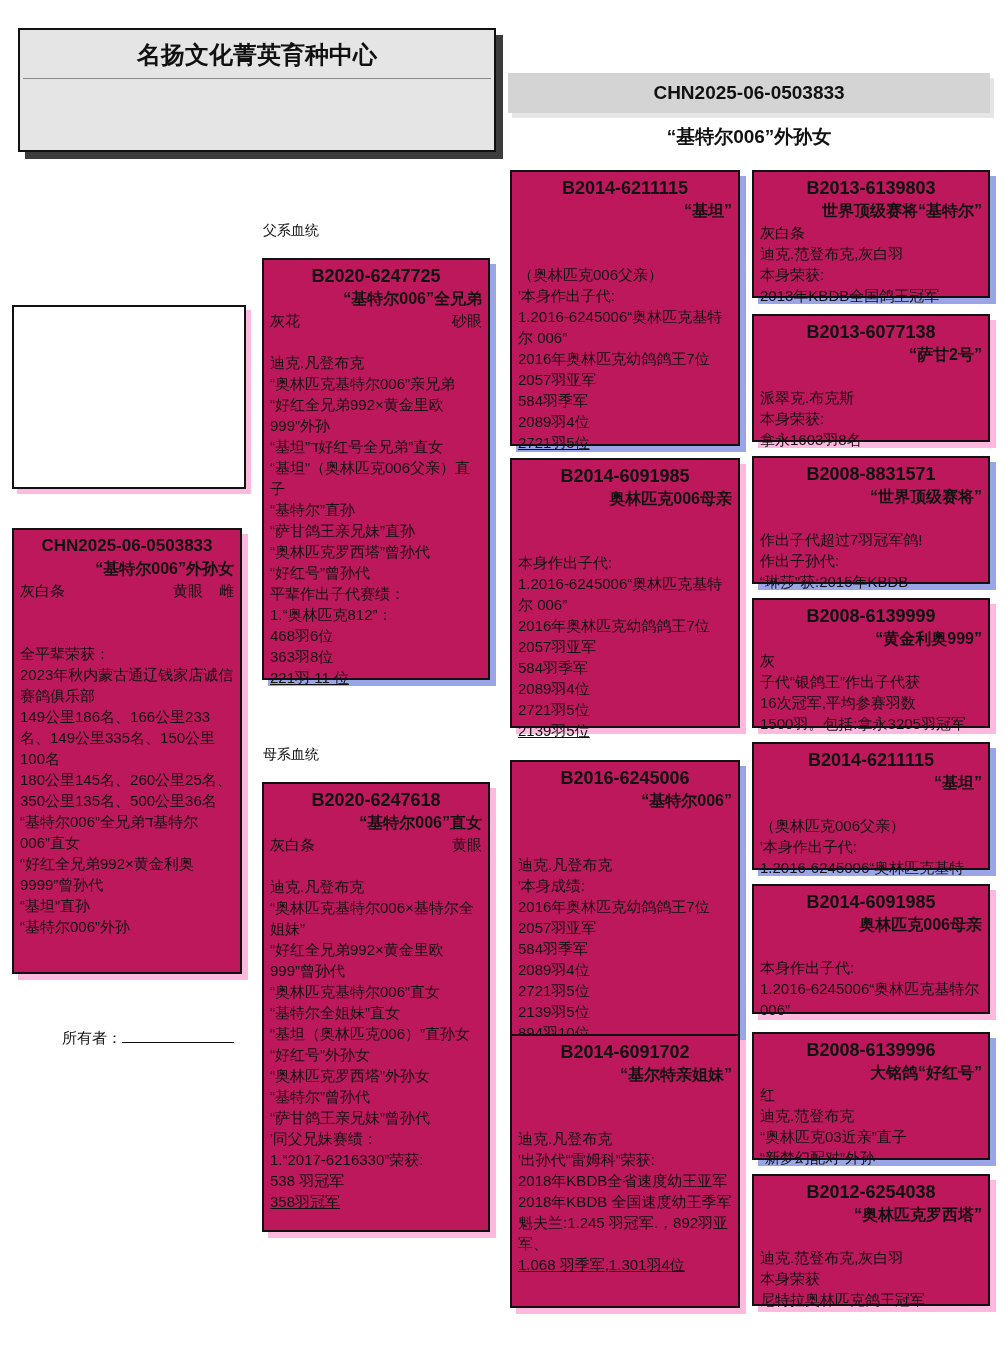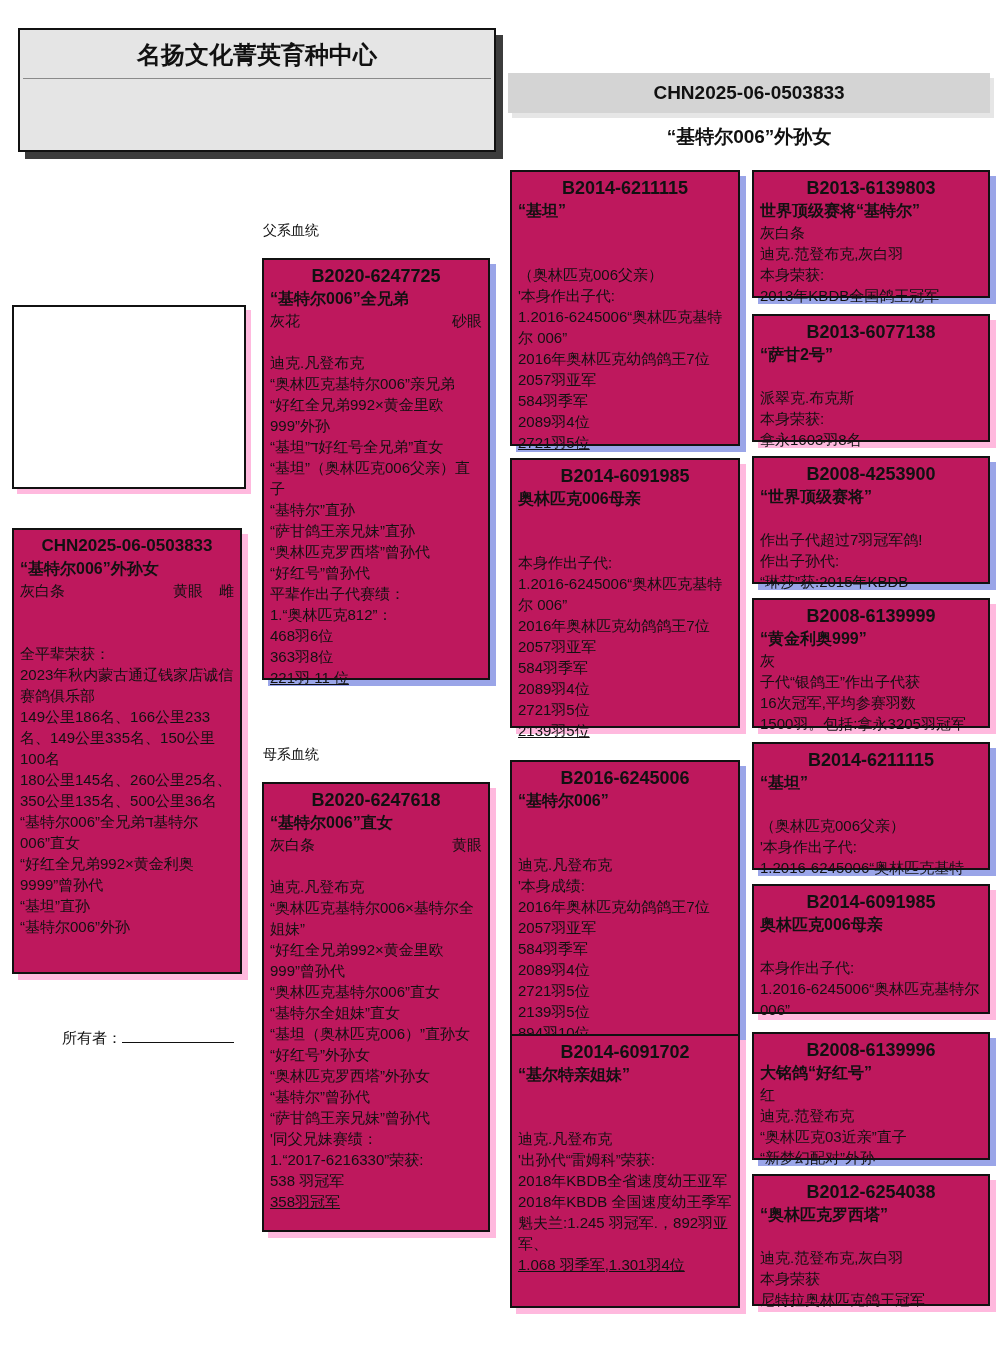--- a/index.html
+++ b/index.html
@@ -40,21 +40,21 @@
   }
   
   .pbox{
     position:absolute;background:#be185d;border:2px solid #111;
     padding:4px 6px;box-sizing:border-box;
     font-size:15px;line-height:21px;
   }
   .shadow-blue{box-shadow:6px 6px 0 var(--sire-shadow,#9aa5e8);}
   .shadow-pink{box-shadow:6px 6px 0 var(--dam-shadow,#ffb9de);}
   .ring{font-weight:bold;font-size:18px;text-align:center;line-height:24px;}
-  .pname{font-weight:bold;font-size:16px;text-align:left;line-height:22px;}
+  .pname{font-weight:bold;font-size:16px;text-align:right;line-height:22px;}
   .attr-row{display:flex;justify-content:space-between;font-size:15px;line-height:21px;}
   .attr-right{display:flex;gap:16px;}
   .plines{white-space:pre-line;font-size:15px;line-height:21px;}
   .lastline{font-size:15px;line-height:21px;text-decoration:underline;}
   .lastline:empty{display:none;}
   
   .photo-box{
     position:absolute;left:12px;top:305px;width:230px;height:180px;
     background:#fff;border:2px solid #111;
     box-shadow:5px 5px 0 var(--dam-shadow,#ffb9de);
@@ -229,21 +229,21 @@
 <div class="pbox shadow-pink" style="left:752px;top:314px;width:238px;height:128px">
   <div class="ring">B2013-6077138</div>
   <div class="pname">“萨甘2号”</div>
   <div class="plines">
 派翠克.布克斯
 本身荣获:
 拿永1603羽8名</div>
 </div>
 
 <div class="pbox shadow-blue" style="left:752px;top:456px;width:238px;height:128px">
-  <div class="ring">B2008-4253900</div>
+  <div class="ring">B2008-8831571</div>
   <div class="pname">“世界顶级赛将”</div>
   <div class="plines">
 作出子代超过7羽冠军鸽!
 作出子孙代:
 “琳莎”获:2015年KBDB</div>
 </div>
 
 <div class="pbox shadow-pink" style="left:752px;top:598px;width:238px;height:130px">
   <div class="ring">B2008-6139999</div>
   <div class="pname">“黄金利奥999”</div>

